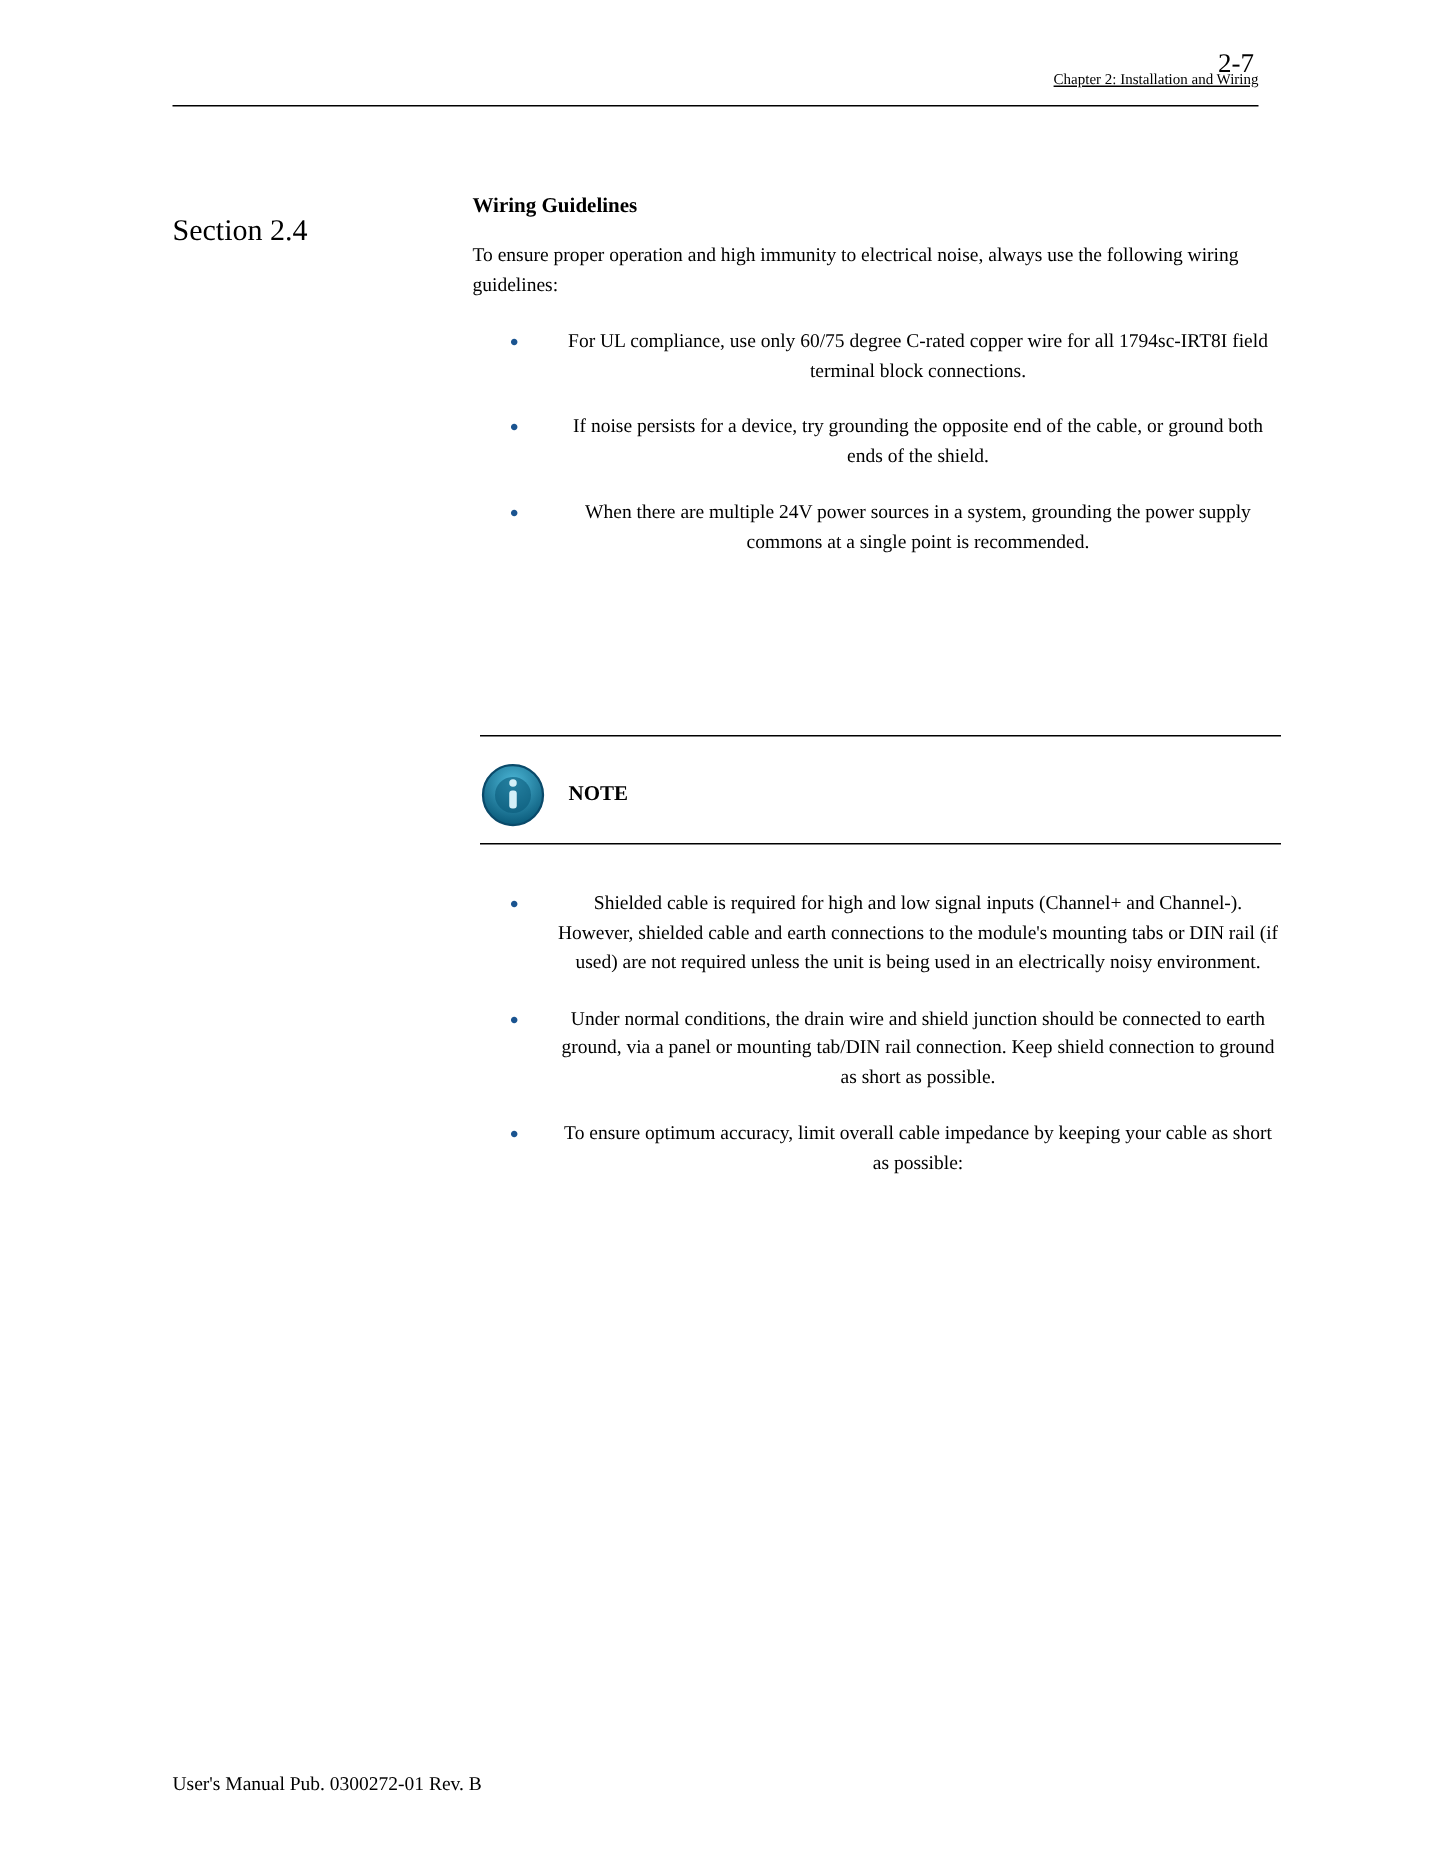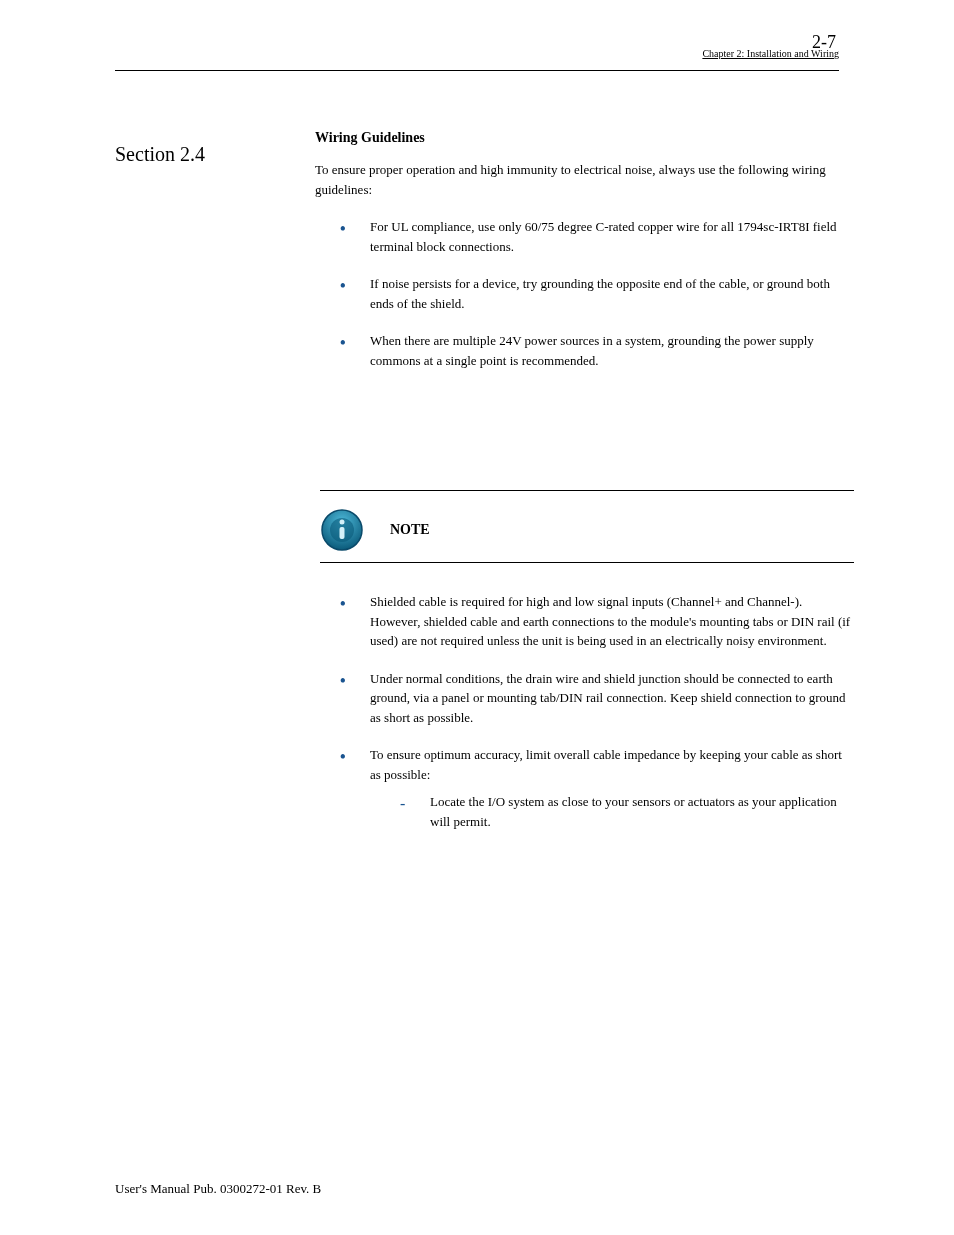--- a/index.html
+++ b/index.html
@@ -46,20 +46,21 @@
       left: 285px;
       font-size: 14px;
       font-weight: bold;
     }
     .bullet-list {
       position: absolute;
       left: 340px;
       right: 100px;
       list-style: none;
       font-size: 13px;
+      text-align: center;
     }
     .bullet-list li {
       position: relative;
       padding-left: 30px;
       margin-bottom: 18px;
       line-height: 1.5;
     }
     .bullet-list li::before {
       content: '•';
       position: absolute;
@@ -88,21 +89,21 @@
       position: absolute;
       left: 320px;
       right: 100px;
       border-top: 1px solid #000;
     }
     .note-box {
       position: absolute;
       left: 320px;
       display: flex;
       align-items: center;
-      gap: 26px;
+      gap: 15px;
     }
     .note-icon {
       width: 44px;
       height: 44px;
     }
     .note-text {
       font-weight: bold;
       font-size: 14px;
     }
     .footer {
@@ -149,18 +150,17 @@
 </div>
 
 <div class="divider-line" style="top: 562px;"></div>
 
 <ul class="bullet-list" style="top: 592px;">
   <li>Shielded cable is required for high and low signal inputs (Channel+ and Channel-). However, shielded cable and earth connections to the module's mounting tabs or DIN rail (if used) are not required unless the unit is being used in an electrically noisy environment.</li>
   <li>Under normal conditions, the drain wire and shield junction should be connected to earth ground, via a panel or mounting tab/DIN rail connection. Keep shield connection to ground as short as possible.</li>
   <li>
     <span>To ensure optimum accuracy, limit overall cable impedance by keeping your cable as short as possible:</span>
     <ul class="sub-bullet">
-      <li>Locate the I/O system as close to your sensors or actuators as your application will permit.</li>
     </ul>
   </li>
 </ul>
 
 <div class="footer">User's Manual Pub. 0300272-01 Rev. B</div>
 
 </body></html>

